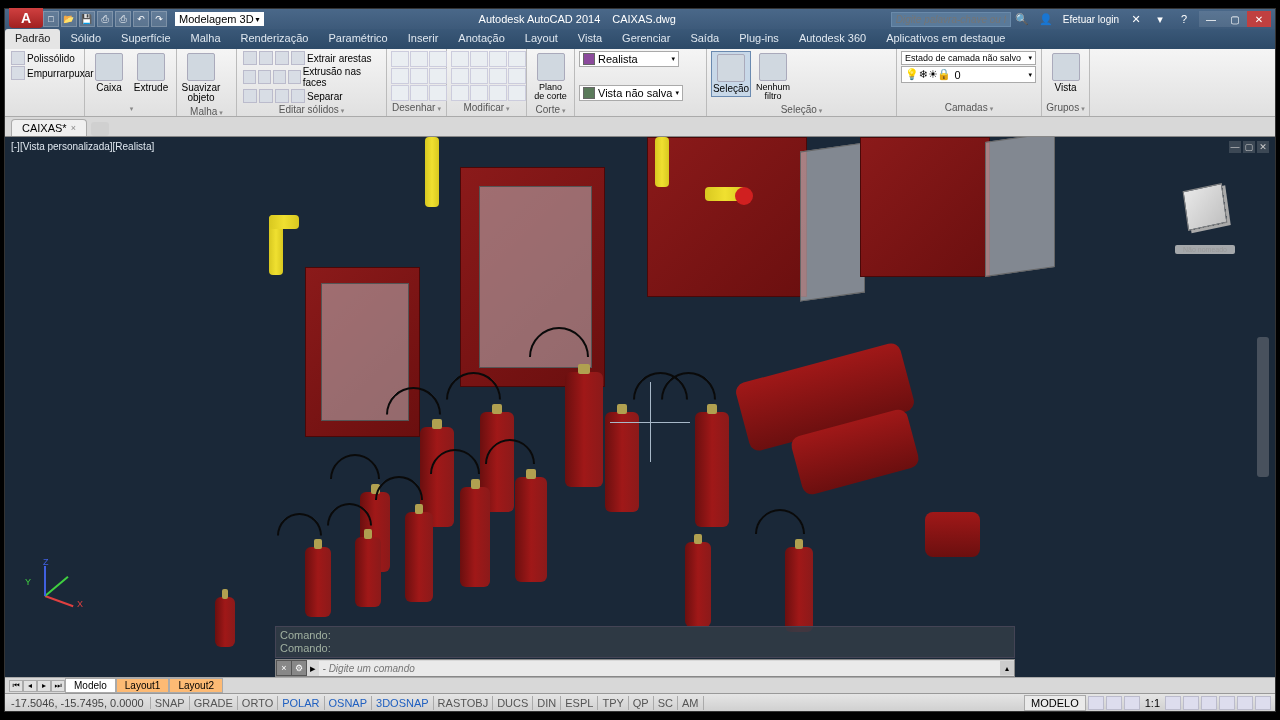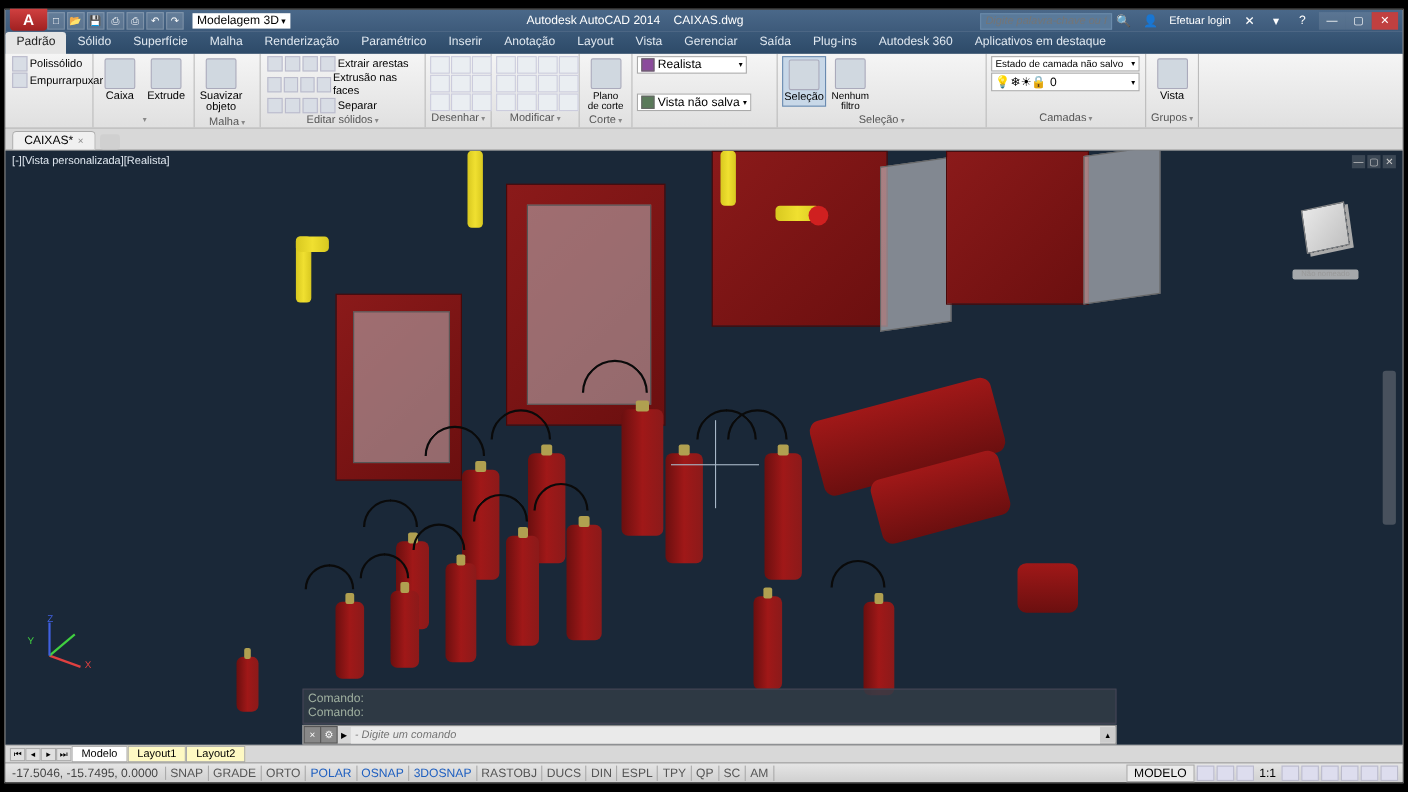--- a/index.html
+++ b/index.html
@@ -86,21 +86,21 @@
 .cmdline { display: flex; background: #d8d8d8; border: 1px solid #888; margin-top: 1px; align-items: center; }
 .cmdline .cmd-icons { display: flex; gap: 1px; background: #555; padding: 1px; }
 .cmdline .cmd-icons span { width: 14px; height: 14px; background: #888; color: #fff; font-size: 9px; display: flex; align-items: center; justify-content: center; cursor: pointer; }
 .cmdline input { flex: 1; border: none; background: #eaeaea; padding: 2px 4px; font-size: 10px; font-style: italic; color: #888; outline: none; }
 .cmdline .cmd-arrow { width: 14px; height: 14px; background: #ccc; font-size: 8px; display: flex; align-items: center; justify-content: center; }
 
 
 .bottom-tabs { height: 16px; background: #d8d8d8; display: flex; align-items: center; padding: 0 4px; border-top: 1px solid #aaa; }
 .bt-nav { display: flex; gap: 0; }
 .bt-nav span { width: 14px; height: 12px; background: #e0e0e0; border: 1px solid #aaa; font-size: 8px; display: flex; align-items: center; justify-content: center; cursor: pointer; }
-.bt-tab { padding: 1px 8px; background: #fef9c3; border: 1px solid #aaa; font-size: 10px; cursor: pointer; }
+.bt-tab { padding: 1px 8px; background: #fdba74; border: 1px solid #aaa; font-size: 10px; cursor: pointer; }
 .bt-tab.active { background: #fff; }
 
 
 .statusbar { height: 18px; background: linear-gradient(#e5e5e5, #d0d0d0); border-top: 1px solid #999; display: flex; align-items: center; font-size: 10px; }
 .statusbar .coords { padding: 0 6px; border-right: 1px solid #aaa; color: #444; }
 .statusbar .toggles { display: flex; }
 .statusbar .toggle { padding: 1px 4px; border-right: 1px solid #aaa; color: #555; cursor: pointer; }
 .statusbar .toggle.on { color: #2060c0; }
 .statusbar .right { margin-left: auto; display: flex; align-items: center; gap: 2px; padding-right: 4px; }
 .statusbar .right .sb-btn { width: 16px; height: 14px; background: #dde; border: 1px solid #bbc; cursor: pointer; }

